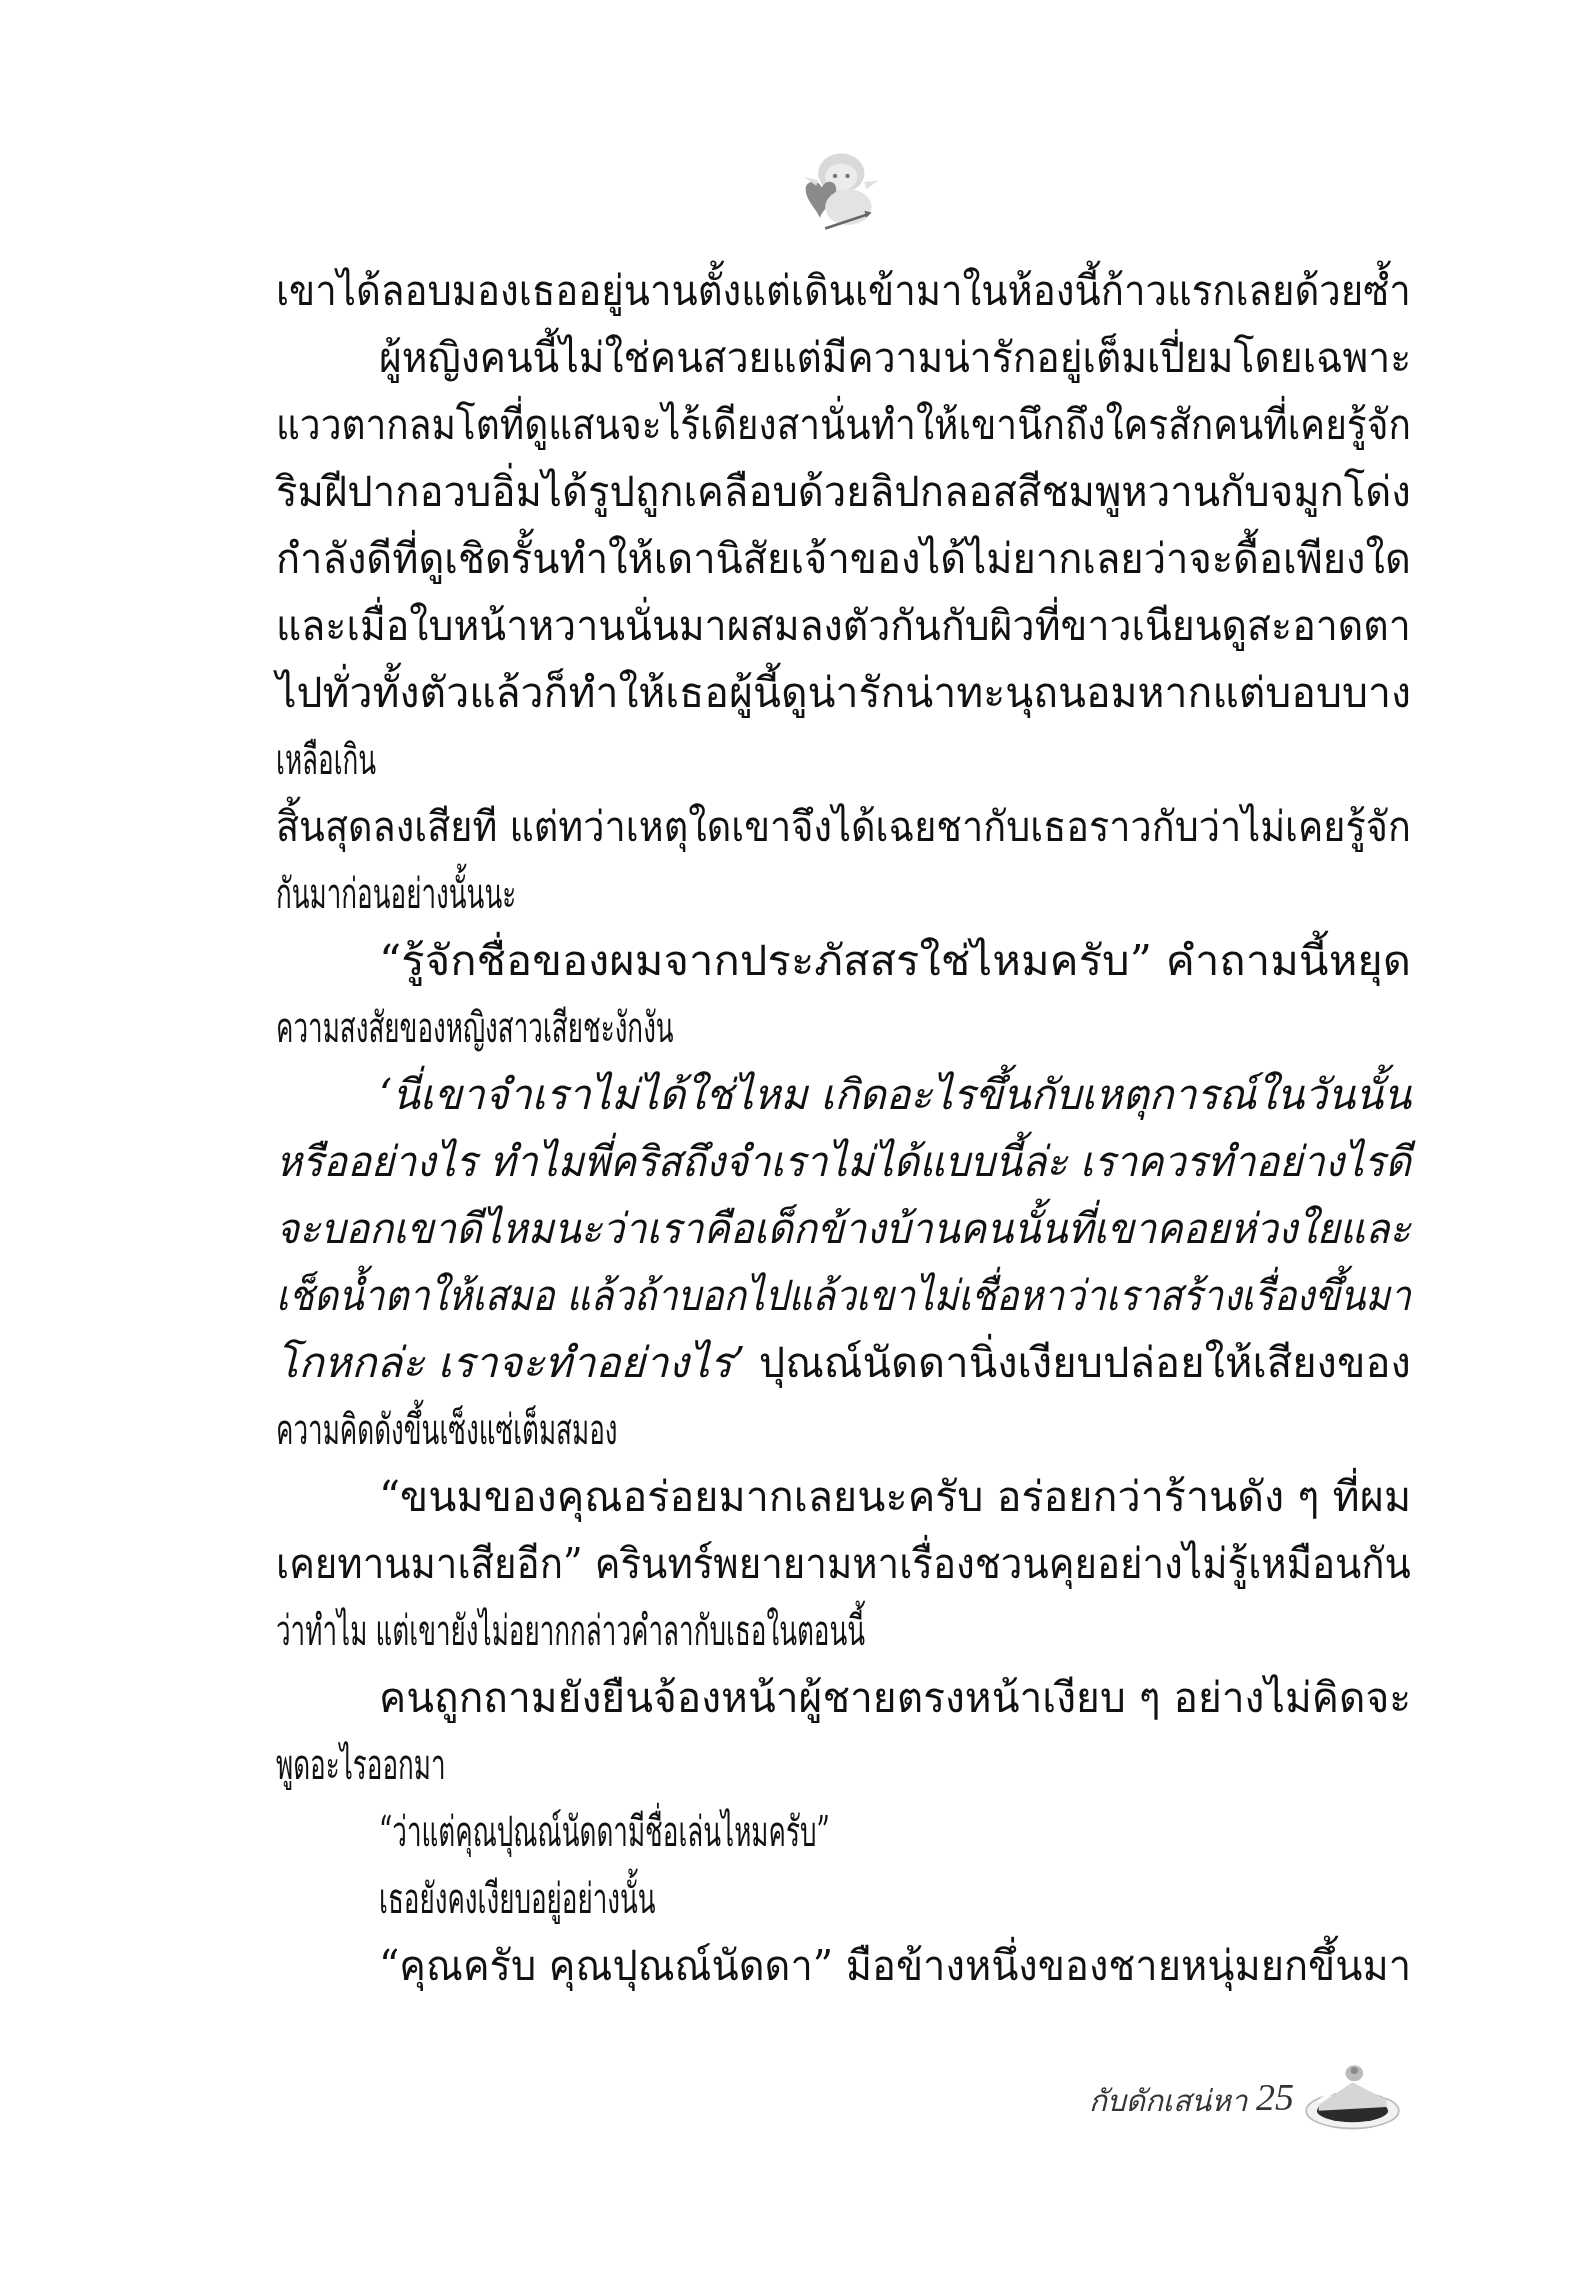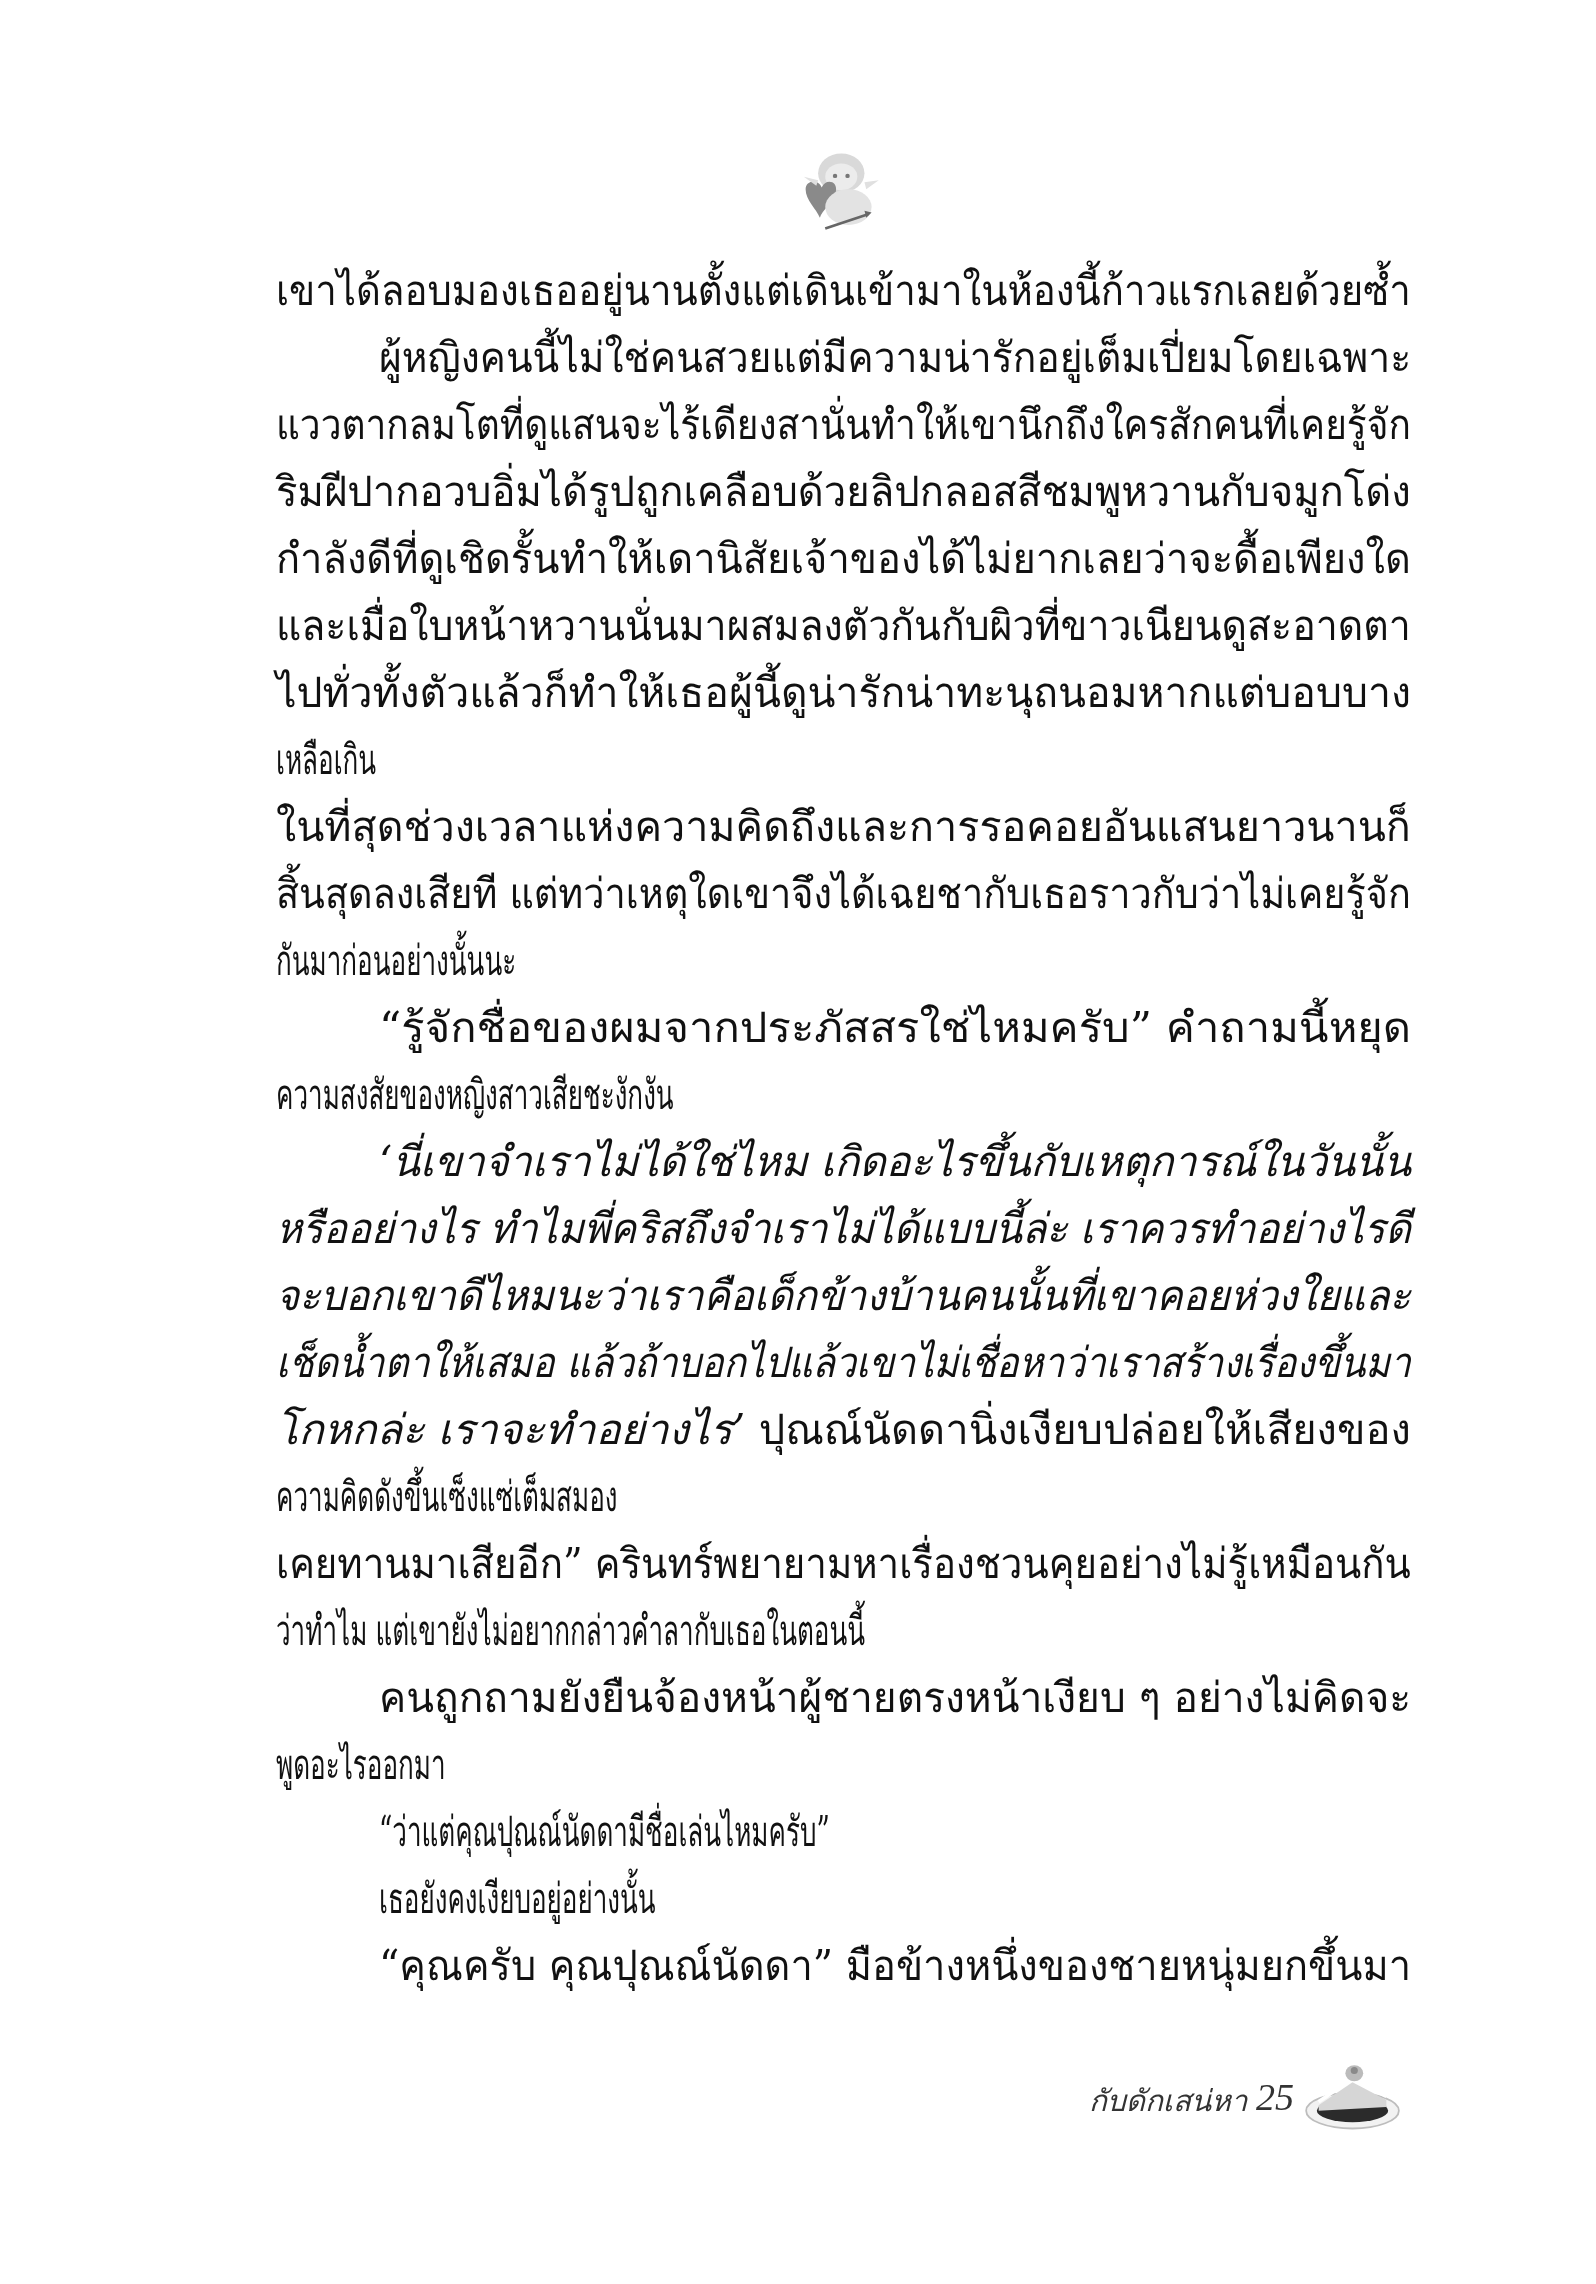--- a/index.html
+++ b/index.html
@@ -108,31 +108,31 @@
 
   <div class="text-block" id="text-block">
       <div class="line"><span class="txt" style="transform: scaleX(0.9124);">เขาได้ลอบมองเธออยู่นานตั้งแต่เดินเข้ามาในห้องนี้ก้าวแรกเลยด้วยซ้ำ</span></div>
       <div class="line indent"><span class="txt" style="transform: scaleX(0.9286);">ผู้หญิงคนนี้ไม่ใช่คนสวยแต่มีความน่ารักอยู่เต็มเปี่ยมโดยเฉพาะ</span></div>
       <div class="line"><span class="txt" style="transform: scaleX(0.8818);">แววตากลมโตที่ดูแสนจะไร้เดียงสานั่นทำให้เขานึกถึงใครสักคนที่เคยรู้จัก</span></div>
       <div class="line"><span class="txt" style="transform: scaleX(0.9532);">ริมฝีปากอวบอิ่มได้รูปถูกเคลือบด้วยลิปกลอสสีชมพูหวานกับจมูกโด่ง</span></div>
       <div class="line"><span class="txt" style="transform: scaleX(0.9482);">กำลังดีที่ดูเชิดรั้นทำให้เดานิสัยเจ้าของได้ไม่ยากเลยว่าจะดื้อเพียงใด</span></div>
       <div class="line"><span class="txt" style="transform: scaleX(0.9349);">และเมื่อใบหน้าหวานนั่นมาผสมลงตัวกันกับผิวที่ขาวเนียนดูสะอาดตา</span></div>
       <div class="line"><span class="txt" style="transform: scaleX(0.9749);">ไปทั่วทั้งตัวแล้วก็ทำให้เธอผู้นี้ดูน่ารักน่าทะนุถนอมหากแต่บอบบาง</span></div>
       <div class="line"><span class="txt" style="transform: scaleX(0.62);">เหลือเกิน</span></div>
-      <div class="line"><span class="txt" style="transform: scaleX(0.9822);">ในที่สุดช่วงเวลาแห่งความคิดถึงและการรอคอยอันแสนยาวนานก็</span></div>
       <div class="line"><span class="txt" style="transform: scaleX(0.9007);">สิ้นสุดลงเสียที แต่ทว่าเหตุใดเขาจึงได้เฉยชากับเธอราวกับว่าไม่เคยรู้จัก</span></div>
       <div class="line"><span class="txt" style="transform: scaleX(0.62);">กันมาก่อนอย่างนั้นนะ</span></div>
       <div class="line indent"><span class="txt" style="transform: scaleX(1.0365);">“รู้จักชื่อของผมจากประภัสสรใช่ไหมครับ” คำถามนี้หยุด</span></div>
       <div class="line"><span class="txt" style="transform: scaleX(0.62);">ความสงสัยของหญิงสาวเสียชะงักงัน</span></div>
       <div class="line indent italic"><span class="txt" style="transform: scaleX(0.9734);">‘นี่เขาจำเราไม่ได้ใช่ไหม เกิดอะไรขึ้นกับเหตุการณ์ในวันนั้น</span></div>
       <div class="line italic"><span class="txt" style="transform: scaleX(0.9426);">หรืออย่างไร ทำไมพี่คริสถึงจำเราไม่ได้แบบนี้ล่ะ เราควรทำอย่างไรดี</span></div>
       <div class="line italic"><span class="txt" style="transform: scaleX(0.942);">จะบอกเขาดีไหมนะว่าเราคือเด็กข้างบ้านคนนั้นที่เขาคอยห่วงใยและ</span></div>
       <div class="line italic"><span class="txt" style="transform: scaleX(0.8861);">เช็ดน้ำตาให้เสมอ แล้วถ้าบอกไปแล้วเขาไม่เชื่อหาว่าเราสร้างเรื่องขึ้นมา</span></div>
       <div class="line"><span class="txt" style="transform: scaleX(0.9931);"><em>โกหกล่ะ เราจะทำอย่างไร’</em><span> ปุณณ์นัดดานิ่งเงียบปล่อยให้เสียงของ</span></span></div>
       <div class="line"><span class="txt" style="transform: scaleX(0.62);">ความคิดดังขึ้นเซ็งแซ่เต็มสมอง</span></div>
+      <div class="line indent"><span class="txt" style="transform: scaleX(0.9819);">“ขนมของคุณอร่อยมากเลยนะครับ อร่อยกว่าร้านดัง ๆ ที่ผม</span></div>
       <div class="line"><span class="txt" style="transform: scaleX(0.915);">เคยทานมาเสียอีก” ครินทร์พยายามหาเรื่องชวนคุยอย่างไม่รู้เหมือนกัน</span></div>
       <div class="line"><span class="txt" style="transform: scaleX(0.62);">ว่าทำไม แต่เขายังไม่อยากกล่าวคำลากับเธอในตอนนี้</span></div>
       <div class="line indent"><span class="txt" style="transform: scaleX(0.9687);">คนถูกถามยังยืนจ้องหน้าผู้ชายตรงหน้าเงียบ ๆ อย่างไม่คิดจะ</span></div>
       <div class="line"><span class="txt" style="transform: scaleX(0.62);">พูดอะไรออกมา</span></div>
       <div class="line indent"><span class="txt" style="transform: scaleX(0.62);">“ว่าแต่คุณปุณณ์นัดดามีชื่อเล่นไหมครับ”</span></div>
       <div class="line indent"><span class="txt" style="transform: scaleX(0.62);">เธอยังคงเงียบอยู่อย่างนั้น</span></div>
       <div class="line indent"><span class="txt" style="transform: scaleX(0.9477);">“คุณครับ คุณปุณณ์นัดดา” มือข้างหนึ่งของชายหนุ่มยกขึ้นมา</span></div>
     </div>
 
   <div class="footer">

